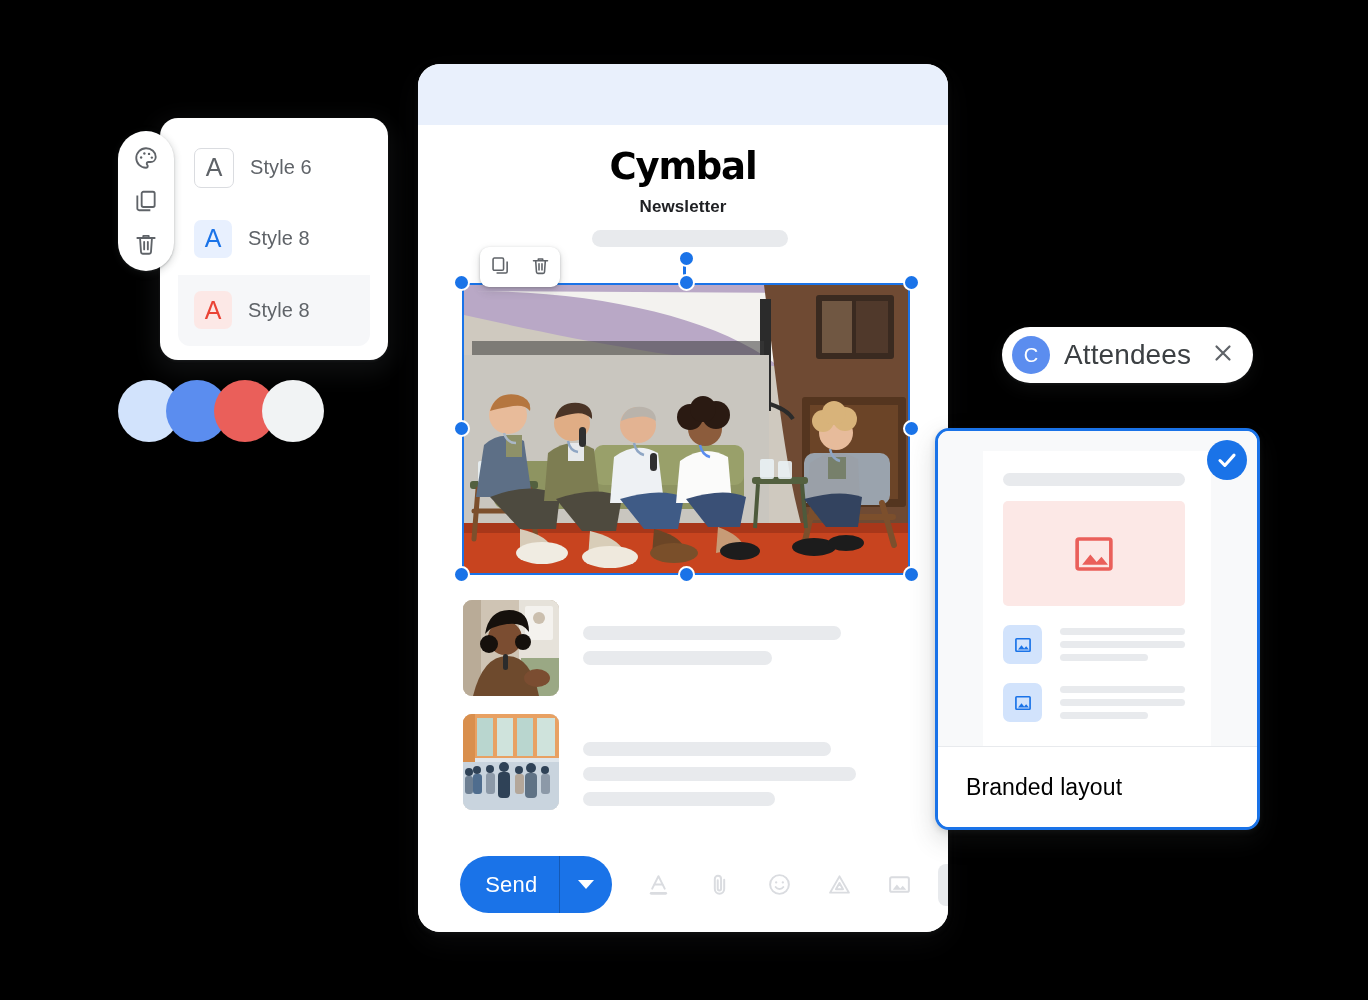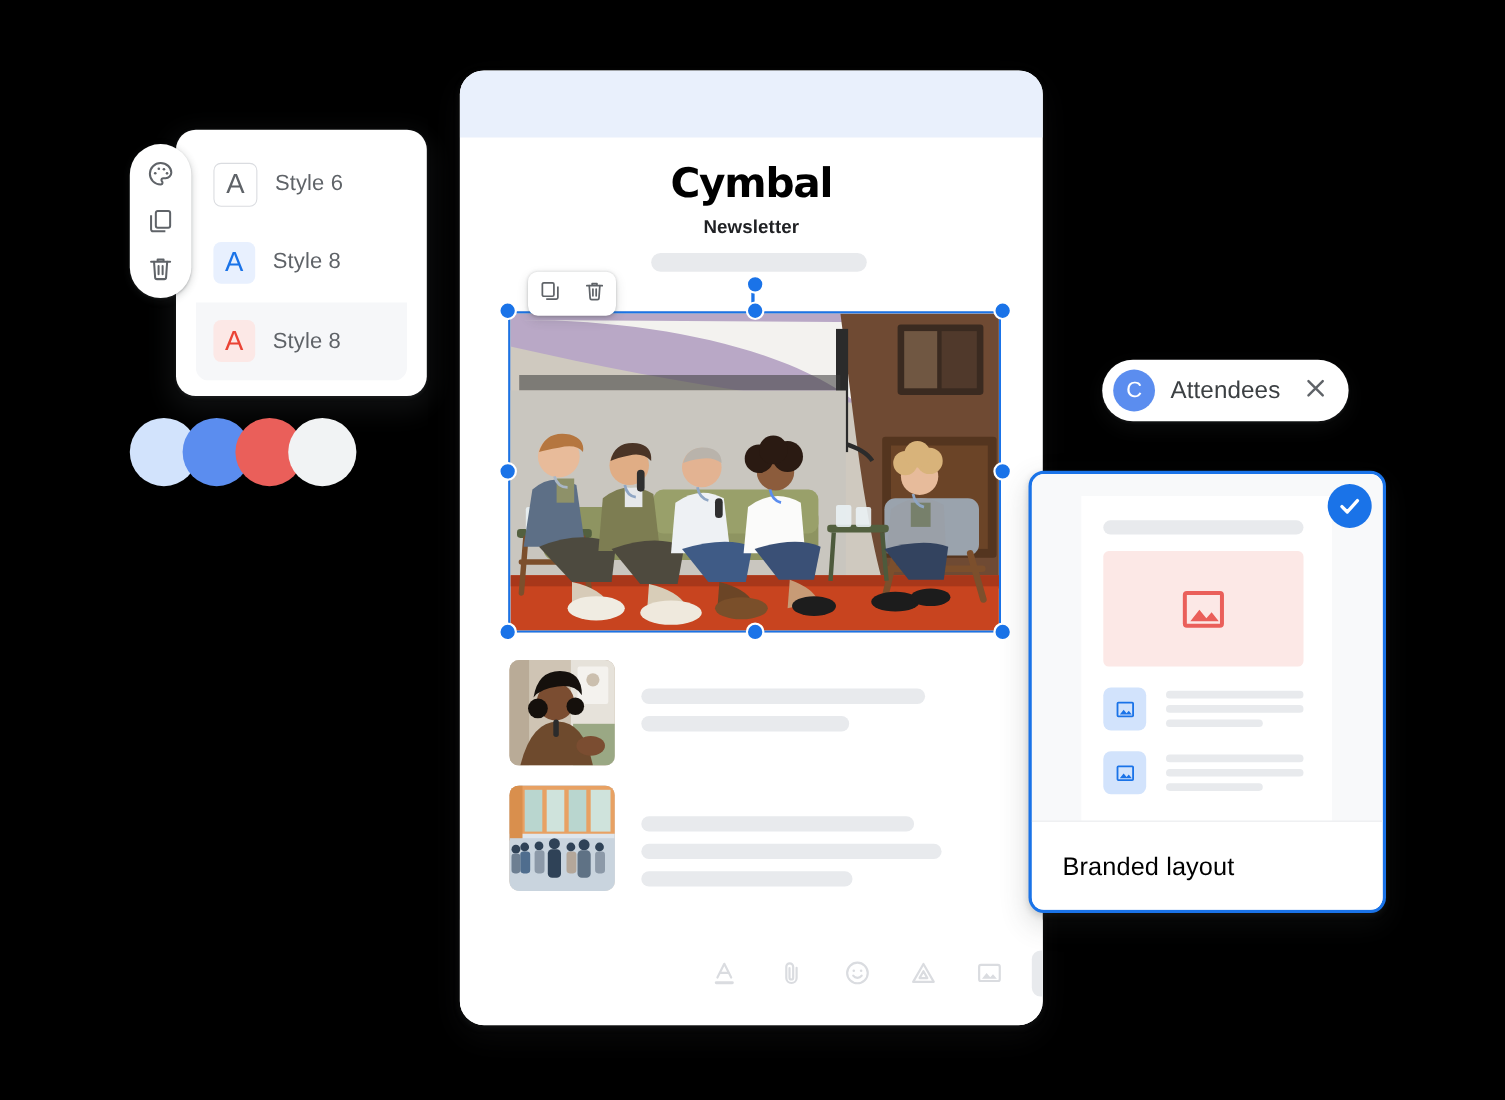--- a/index.html
+++ b/index.html
@@ -103,21 +103,21 @@
   
   #attendees-chip{
     left:1002px;top:327px;height:56px;background:#fff;border-radius:28px;
     box-shadow:0 1px 3px rgba(60,64,67,.28),0 6px 18px rgba(60,64,67,.2);
     display:flex;align-items:center;padding:0 18px 0 10px;gap:14px;
   }
   .avatar{
     width:38px;height:38px;border-radius:50%;background:#5b8def;color:#fff;
     display:flex;align-items:center;justify-content:center;font-size:20px;
   }
-  #attendees-chip .chip-label{font-size:22px;color:#3c4043;letter-spacing:.1px;}
+  #attendees-chip .chip-label{font-size:28px;color:#3c4043;letter-spacing:.1px;}
   #attendees-chip .ti{width:24px;height:24px;color:#5f6368;margin-left:6px;}
 
   
   #layout-card{
     left:935px;top:428px;width:325px;height:402px;background:#fff;border:3px solid #1a73e8;
     border-radius:14px;box-sizing:border-box;overflow:hidden;
     box-shadow:0 2px 6px rgba(60,64,67,.18),0 10px 26px rgba(60,64,67,.2);
   }
   .lc-preview{position:absolute;left:0;top:0;right:0;height:316px;background:#f8f9fa;overflow:hidden;}
   .lc-sheet{position:absolute;left:45px;top:20px;width:228px;bottom:0;background:#fff;}
@@ -388,20 +388,27 @@
       </svg>
     </div>
     <div class="lines" style="top:28px;">
       <div class="ln" style="width:248px;"></div>
       <div class="ln" style="width:273px;"></div>
       <div class="ln" style="width:192px;"></div>
     </div>
   </div>
 
   <div id="compose-toolbar">
+    <div id="send-button">
+      <div class="lbl">Send</div>
+      <div class="divider"></div>
+      <div class="caretwrap">
+          <span class="caret"></span>
+        </div>
+    </div>
 
     <div class="tb-icons">
       <div class="tb-btn">
         <svg class="ti" viewBox="0 0 24 24" fill="none" stroke="currentColor" stroke-width="1.9" stroke-linecap="round" stroke-linejoin="round">
           <path d="M5 16 L11 4 L17 16"></path>
             <path d="M7.3 12h7.4"></path>
             <path d="M4 20.5h14" stroke-width="2.6"></path>
         </svg>
       </div>
       <div class="tb-btn">

